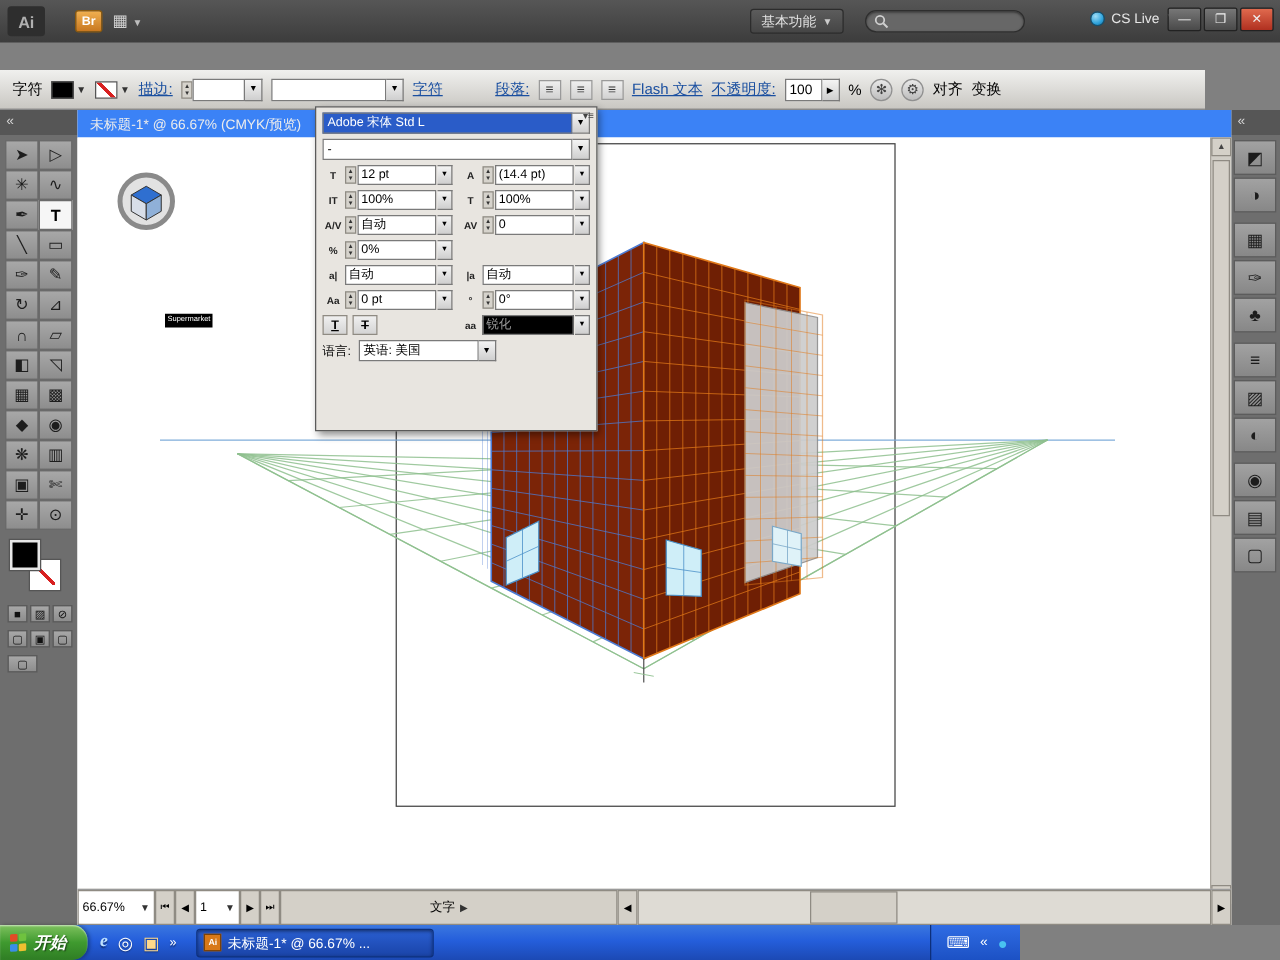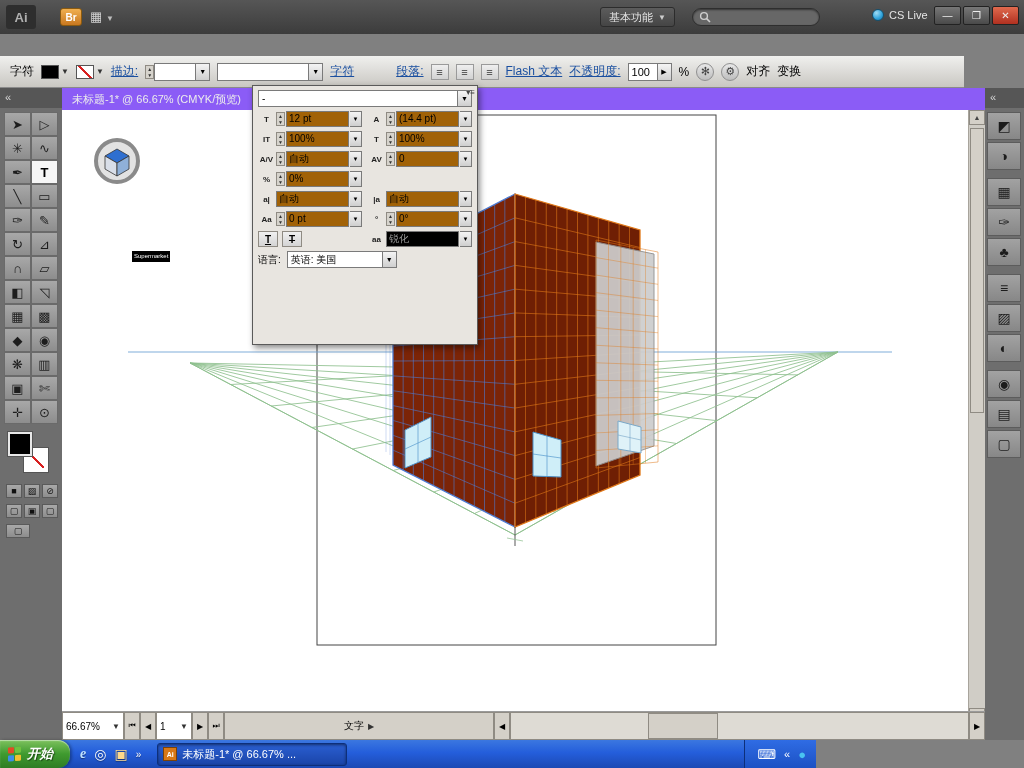--- a/index.html
+++ b/index.html
@@ -71,21 +71,21 @@
   
   .rightdock { position:absolute; right:0; top:88px; width:39px; bottom:28px; background:#6e6e6e; }
   .panelicons { position:absolute; top:24px; left:2px; width:35px; }
   .panelbtn { width:34px; height:28px; margin-bottom:2px; border:1px solid #5c5c5c;
     background:linear-gradient(#a2a2a2,#878787); color:#1c1c1c; font-size:14px;
     display:flex; align-items:center; justify-content:center; }
   .panelbtn.gap { margin-top:8px; }
 
   
   .docwin { position:absolute; left:62px; right:39px; top:88px; bottom:28px; background:#fff; }
-  .tabbar { position:absolute; left:0; right:0; top:0; height:22px; background:#8b5cf6; color:#ececec;
+  .tabbar { position:absolute; left:0; right:0; top:0; height:22px; background:#3b82f6; color:#ececec;
     font-size:11px; display:flex; align-items:center; padding-left:10px; }
   .canvas { position:absolute; left:0; top:22px; right:17px; bottom:17px; background:#fff; overflow:hidden; }
   .canvas svg { position:absolute; left:0; top:0; }
   .sm-label { position:absolute; left:70px; top:141px; background:#000; color:#fff;
     font-size:6px; line-height:11px; padding:0 2px; }
 
   
   .vscroll { position:absolute; right:0; top:22px; width:17px; bottom:17px; background:#d0cdc6; border-left:1px solid #a8a49c;}
   .varrow { height:15px; background:#d4d0c8; border:1px solid #8f8b83; font-size:7px; color:#444;
     display:flex; align-items:center; justify-content:center; }
@@ -108,21 +108,21 @@
   .prow { display:flex; align-items:center; gap:6px; margin-bottom:4px; }
   .combo { display:flex; align-items:center; flex:1; height:17px; }
   .combo .val { flex:1; background:#fff; border:1px solid #7a7a7a; height:17px; line-height:15px; padding:0 3px; font-size:10px; overflow:hidden; white-space:nowrap;}
   .combo .val.sel { background:#2a5cc8; color:#fff; }
   .combo .dd { width:14px; height:17px; border:1px solid #7a7a7a; border-left:none;
     background:linear-gradient(#f4f4f4,#cfcfcf); font-size:7px; display:flex; align-items:center; justify-content:center;}
   .fld { display:flex; align-items:center; flex:1; gap:1px; }
   .ic { width:17px; text-align:center; font-size:8px; color:#222; font-weight:bold; }
   .sp { width:9px; font-size:5px; line-height:6px; text-align:center; color:#333;
     background:#d6d3cc; border:1px solid #8f8b83; word-break:break-all; }
-  .fbox { flex:1; background:#a16207; border:1px solid #7a7a7a; height:16px; line-height:14px; padding:0 2px; font-size:10px; }
+  .fbox { flex:1; background:#ffffff; border:1px solid #7a7a7a; height:16px; line-height:14px; padding:0 2px; font-size:10px; }
   .fdd { width:12px; height:16px; border:1px solid #7a7a7a; border-left:none;
     background:linear-gradient(#f4f4f4,#cfcfcf); font-size:6px; display:flex; align-items:center; justify-content:center;}
   .tt-btn { width:20px; height:16px; border:1px solid #8f8b83; background:linear-gradient(#f0f0f0,#d4d4d4);
     display:flex; align-items:center; justify-content:center; font-size:10px; font-weight:bold; }
   .tt-btn.strike span { text-decoration:line-through; }
   .tt-btn.under span { text-decoration:underline; }
   .gray .fbox, .gray .val { color:#9a9a9a; background:#000000; }
   .pmenu { position:absolute; right:2px; top:2px; font-size:8px; color:#444; }
 
   
@@ -433,20 +433,26 @@
         <div class="sb-thumb"></div>
       </div>
       <div class="sb-btn">▶</div>
     </div>
   </div>
 
   <div class="charpanel">
     <div class="pmenu">▾≡</div>
     <div class="prow">
       <div class="combo">
+        <span class="val sel">Adobe 宋体 Std L</span>
+        <span class="dd">▼</span>
+      </div>
+    </div>
+    <div class="prow">
+      <div class="combo">
         <span class="val">-</span>
         <span class="dd">▼</span>
       </div>
     </div>
     <div class="prow">
       <div class="fld">
         <span class="ic">T</span>
         <span class="sp">▲▼</span>
         <span class="fbox">12 pt</span>
         <span class="fdd">▼</span>

